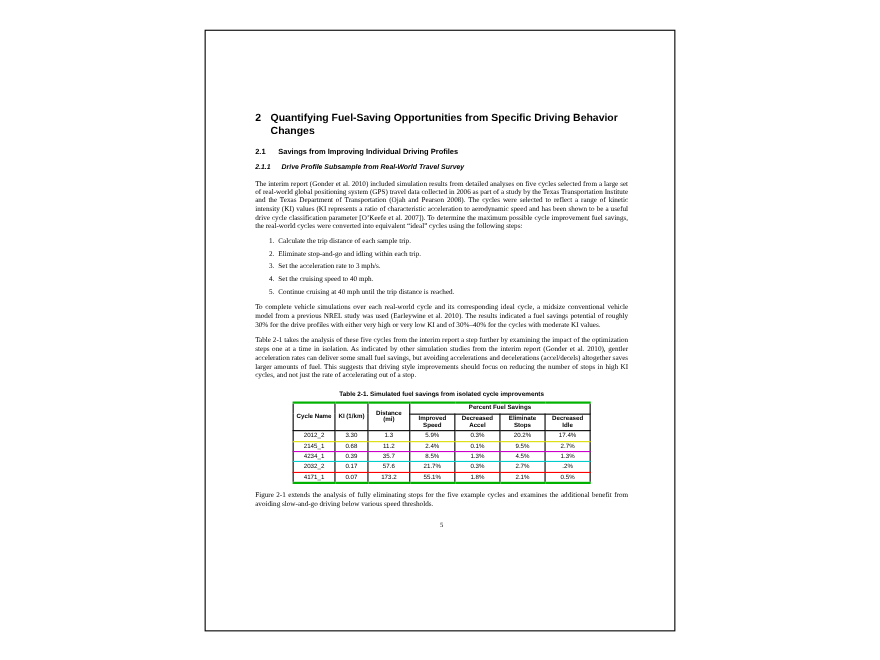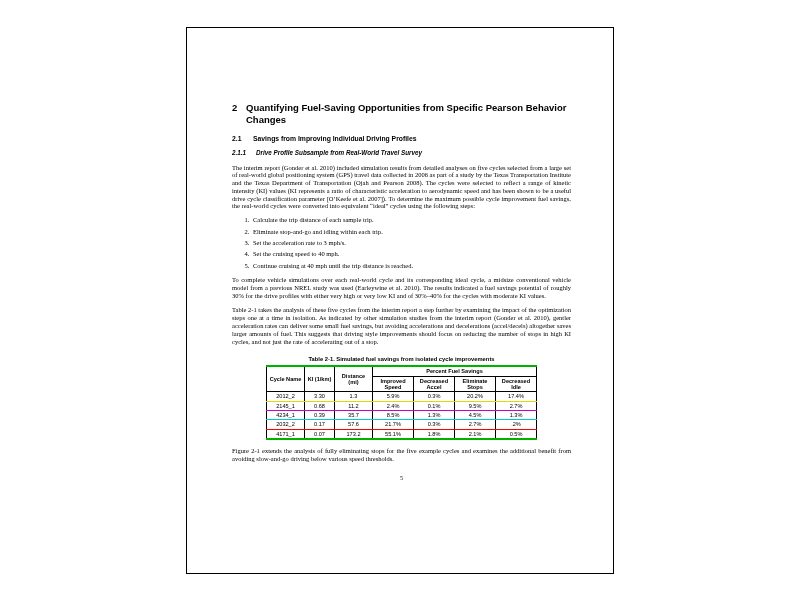--- a/index.html
+++ b/index.html
@@ -42,21 +42,21 @@
   .pageno{margin-top:13px;text-align:center;font-size:6px;}
 </style>
 </head>
 <body>
 
 <div class="canvas">
   <div class="page">
 
     <div class="h-main">
       <span class="num">2</span>
-      <span>Quantifying Fuel-Saving Opportunities from Specific Pearson Behavior Changes</span>
+      <span>Quantifying Fuel-Saving Opportunities from Specific Driving Behavior Changes</span>
     </div>
 
     <div class="s21">
       <span class="num">2.1</span>
       <span>Savings from Improving Individual Driving Profiles</span>
     </div>
 
     <div class="s211">
       <span class="num">2.1.1</span>
       <span>Drive Profile Subsample from Real-World Travel Survey</span>

